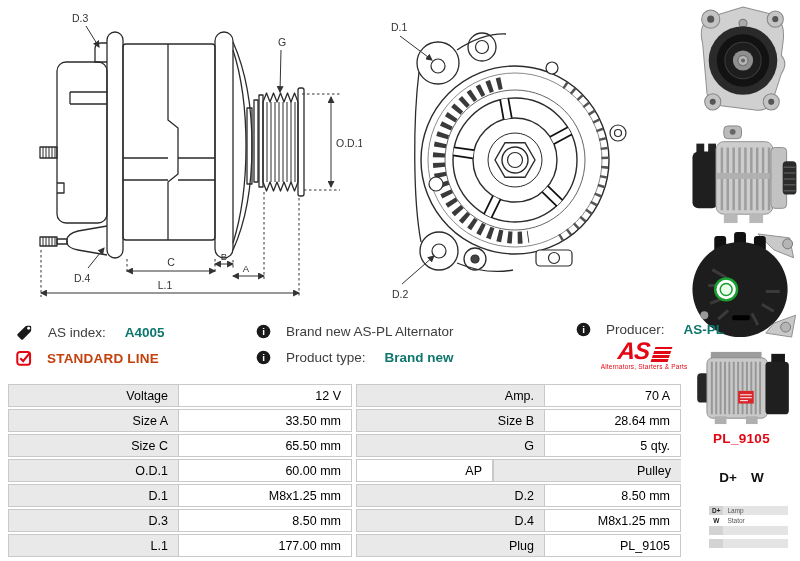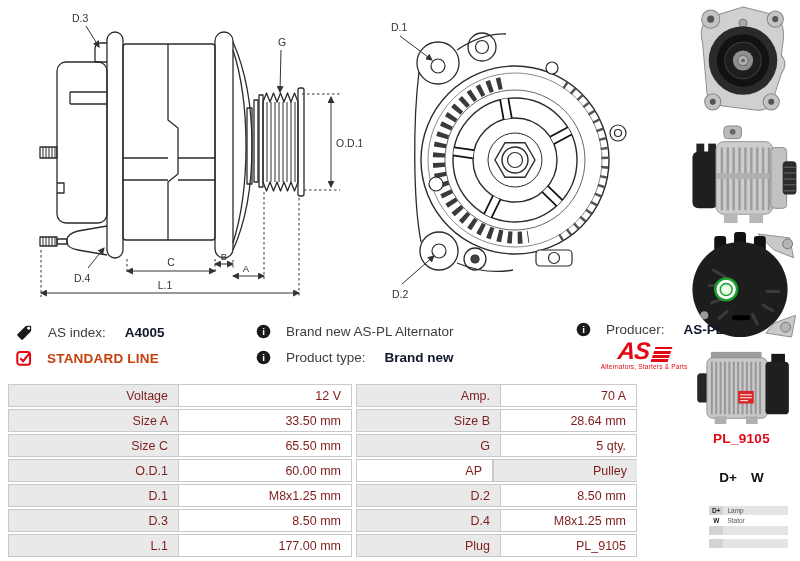--- a/index.html
+++ b/index.html
@@ -3,40 +3,40 @@
 <meta charset="utf-8">
 <style>
   html,body{margin:0;padding:0;background:#fff;}
   .canvas{position:relative;width:800px;height:561px;background:#fff;overflow:hidden;
           font-family:"Liberation Sans",sans-serif;color:#3a3a3a;text-decoration:underline;}
   svg text{font-family:"Liberation Sans",sans-serif;}
   .abs{position:absolute;}
 
   
   .info-item{position:absolute;display:flex;align-items:center;gap:15px;font-size:13.5px;color:#3d3d3d;white-space:nowrap;}
-  .info-item b{color:#0f172a;margin-left:4px;}
+  .info-item b{color:#0f766e;margin-left:4px;}
   .red-bold{color:#c2410c;font-weight:bold;letter-spacing:.2px;}
 
   
   .logo{position:absolute;left:596px;top:340px;width:96px;text-align:center;}
   .logo-row{display:flex;align-items:flex-end;justify-content:center;}
   .logo-as{font-style:italic;font-weight:900;font-size:24px;line-height:22px;color:#e30613;letter-spacing:-1px;transform:skewX(-6deg);}
   .logo-stripes{width:17px;height:15px;margin-left:3px;transform:skewX(-18deg);
     background:repeating-linear-gradient(to bottom,#e30613 0 2.4px,transparent 2.4px 4.1px);}
   .logo-sub{font-size:6.5px;color:#e30613;margin-top:1px;letter-spacing:.2px;}
 
   
   .spec-table{position:absolute;left:8px;top:384px;}
   .srow{display:flex;height:23px;margin-bottom:2px;}
   .cell{box-sizing:border-box;display:flex;align-items:center;justify-content:flex-end;
-        padding-right:10px;border:1px solid #c9c9c9;font-size:12.5px;color:#7f1d1d;}
+        padding-right:10px;border:1px solid #c9c9c9;font-size:12.5px;color:#000000;}
   .lab{width:170px;background:#e9e9e9;border-right:none;}
   .val{width:174px;background:#fff;}
   .gapc{width:4px;}
-  .lab2{width:144px;background:#e9e9e9;border-right:none;}
+  .lab2{width:188px;background:#e9e9e9;border-right:none;}
   .val2{width:137px;background:#fff;}
 
   
   .plug-code{position:absolute;left:683px;top:431px;width:117px;text-align:center;
              font-size:13.5px;font-weight:bold;color:#e30613;letter-spacing:.3px;}
   .terminals{position:absolute;left:683px;top:470px;width:117px;display:flex;justify-content:center;gap:14px;
              font-size:13.5px;font-weight:bold;color:#111;}
   .pin-table{position:absolute;left:709px;top:506px;width:79px;}
   .prow{display:flex;height:9px;margin-bottom:1px;align-items:center;}
   .prow .pin{width:15px;font-size:6.5px;font-weight:bold;color:#222;text-align:center;background:#fff;height:100%;display:flex;align-items:center;justify-content:center;}

